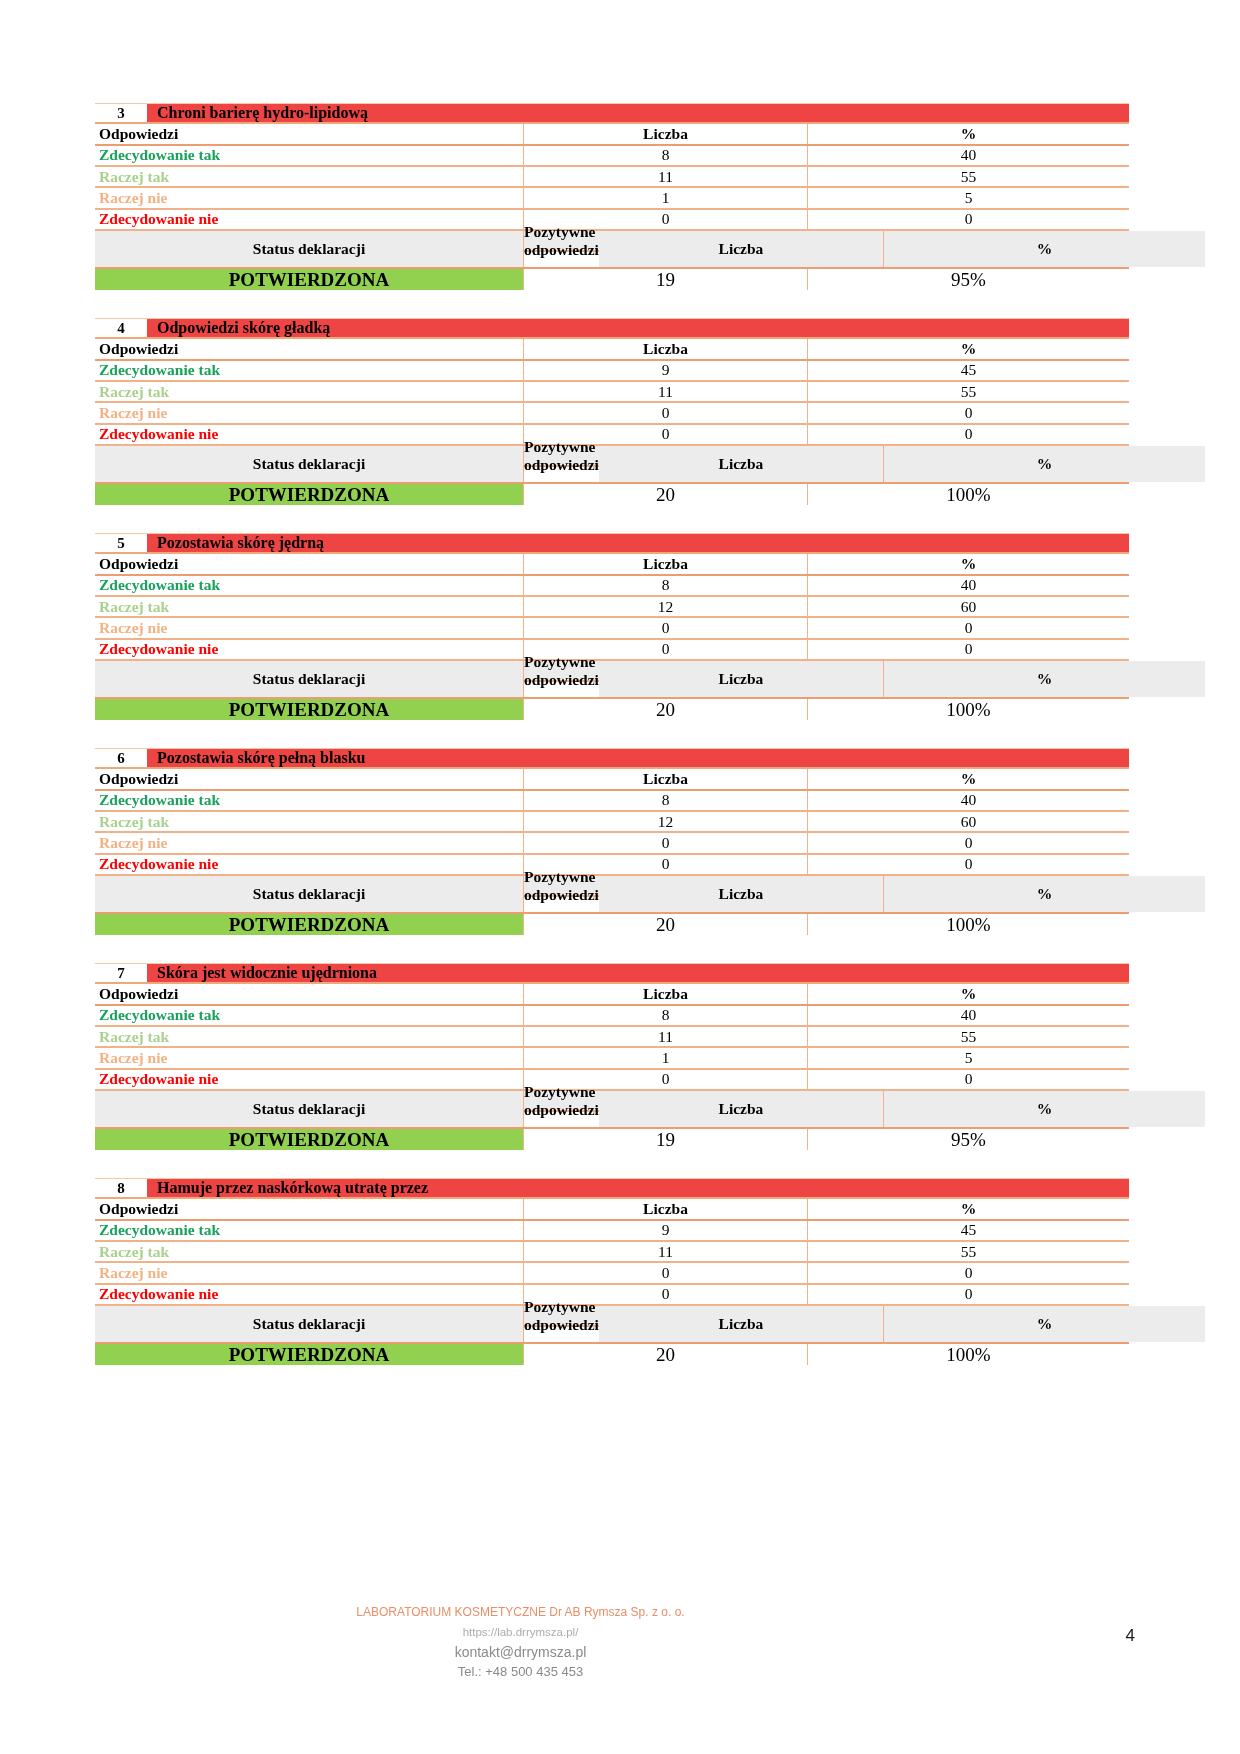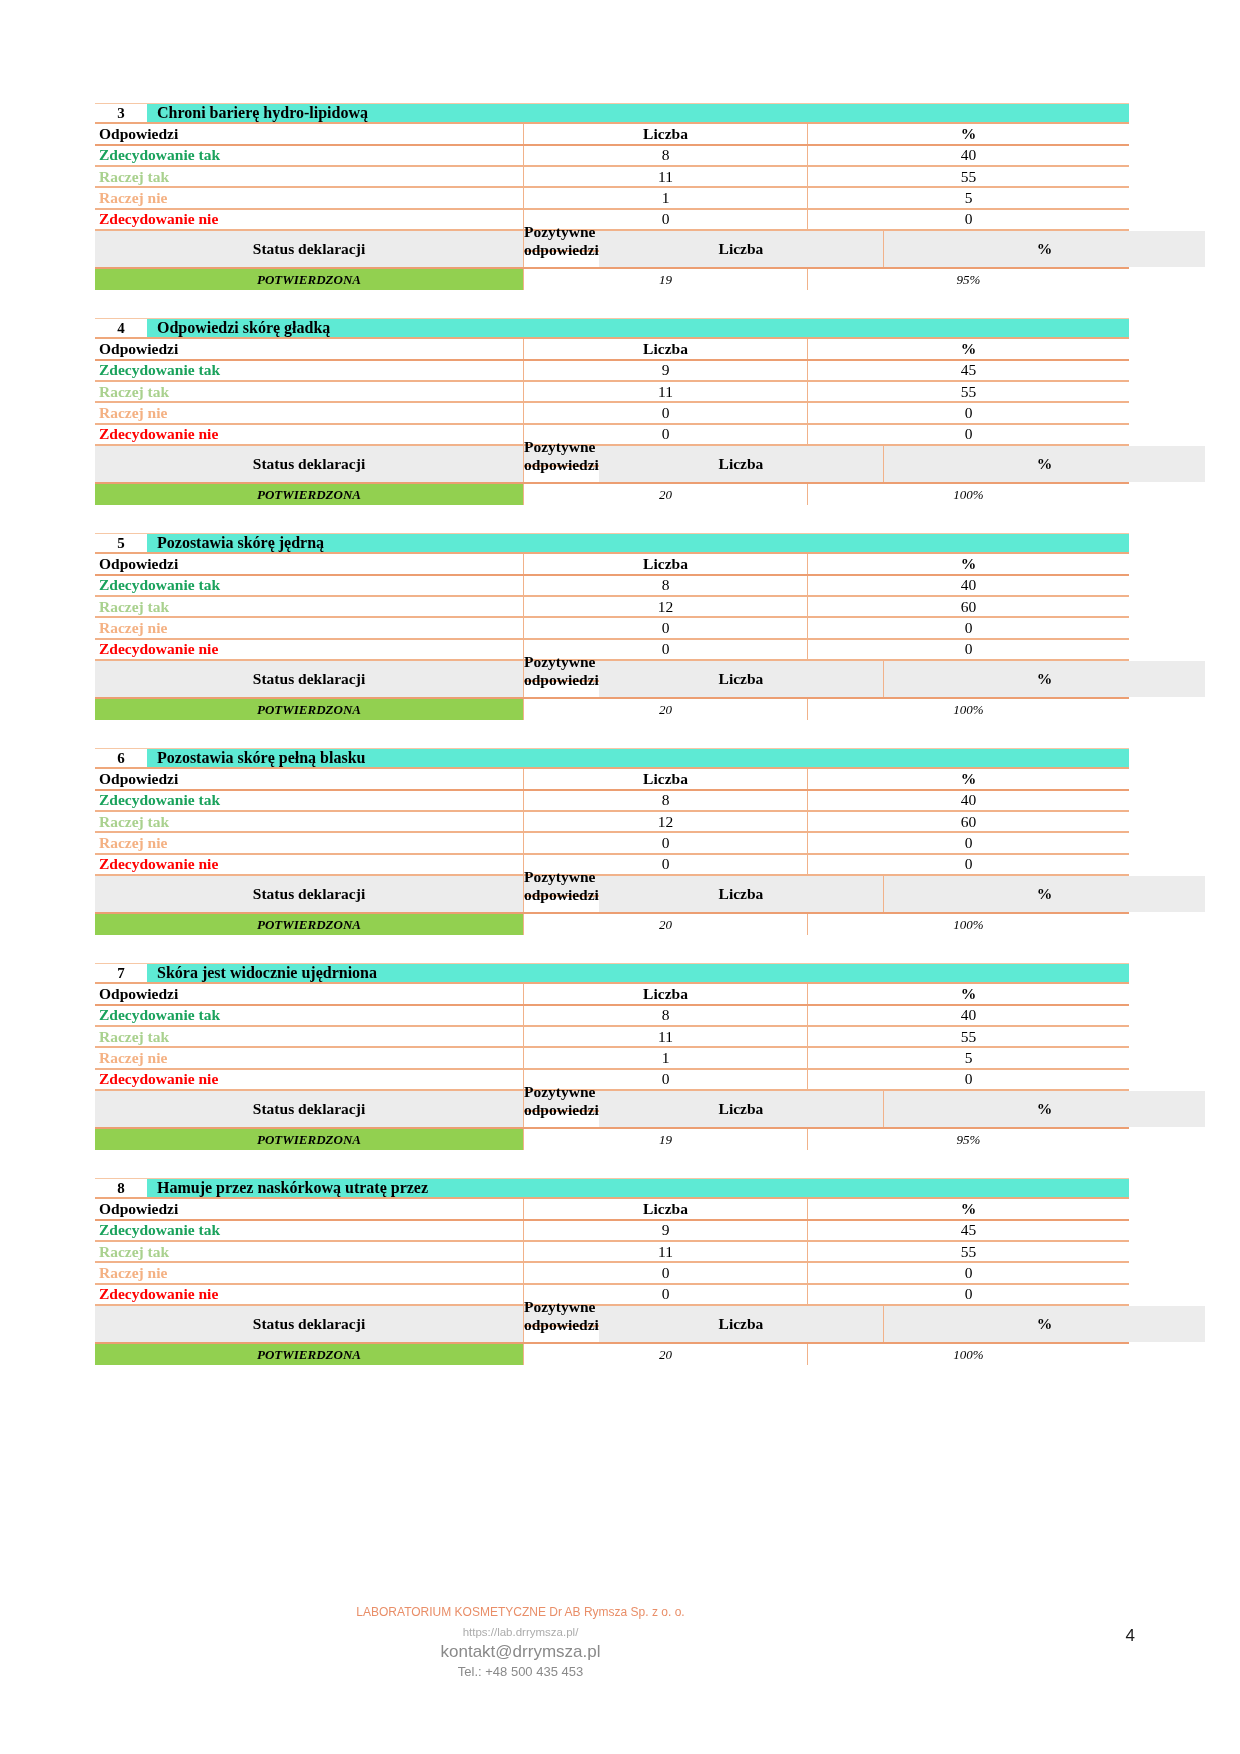--- a/index.html
+++ b/index.html
@@ -20,21 +20,21 @@
 
   
   .c1{width:428px;}
   .c2{width:284px;justify-content:center;}
   .c3{width:322px;justify-content:center;}
   .c2,.c3{border-left:1.5px solid #F1B28A;}
 
   
   .title-row{border-top:1.5px solid #F6C8A6;border-bottom:2px solid #EFA87C;}
   .num{width:52px;justify-content:center;font-weight:bold;font-size:15px;background:#fff;}
-  .qtitle{width:982px;background:#5eead4;font-weight:bold;font-size:16px;padding-left:10px;}
+  .qtitle{width:982px;background:#ef4444;font-weight:bold;font-size:16px;padding-left:10px;}
 
   
   .head-row{border-bottom:2.5px solid #EC9E72;font-weight:bold;font-size:15.5px;}
   .head-row .c1{padding-left:4px;}
 
   
   .answer-row{border-bottom:2px solid #F1B28A;font-size:15.5px;}
   .answer-row .c1{padding-left:4px;font-weight:bold;}
 
   
@@ -44,29 +44,29 @@
   .status-right{width:606px;display:flex;flex-direction:row;box-sizing:border-box;border-left:1.5px solid #F1B28A;}
   .pos-row{height:21.33px;background:#ECECEC;display:flex;align-items:center;justify-content:center;
            font-weight:bold;font-size:15.5px;box-sizing:border-box;border-bottom:2px solid #F1B28A;}
   .lp-row{display:flex;flex:1;box-sizing:border-box;}
   .lp-liczba{width:284px;background:#ECECEC;display:flex;align-items:center;justify-content:center;
              font-weight:bold;font-size:15.5px;box-sizing:border-box;}
   .lp-pct{width:322px;background:#ECECEC;display:flex;align-items:center;justify-content:center;
           font-weight:bold;font-size:15.5px;box-sizing:border-box;border-left:1.5px solid #F1B28A;}
 
   
-  .pot-row{font-size:13px;font-style:italic;}
+  .pot-row{font-size:19px;}
   .pot-cell{justify-content:center;font-weight:bold;background:#92D050;}
 
   
   .footer{position:absolute;left:0;top:1602px;width:1041px;text-align:center;
           font-family:"Liberation Sans", sans-serif;line-height:20px;}
   .footer .company{font-size:12px;color:#E98E68;}
   .footer .url{font-size:11.5px;color:#ACACAC;}
-  .footer .email{font-size:17px;color:#8A8A8A;}
+  .footer .email{font-size:14px;color:#8A8A8A;}
   .footer .tel{font-size:13px;color:#8A8A8A;}
 
   .page-number{position:absolute;right:105px;top:1626px;font-family:"Liberation Sans", sans-serif;
                font-size:17px;color:#1a1a1a;}
 </style>
 </head>
 <body>
 
 <div class="page">
 

